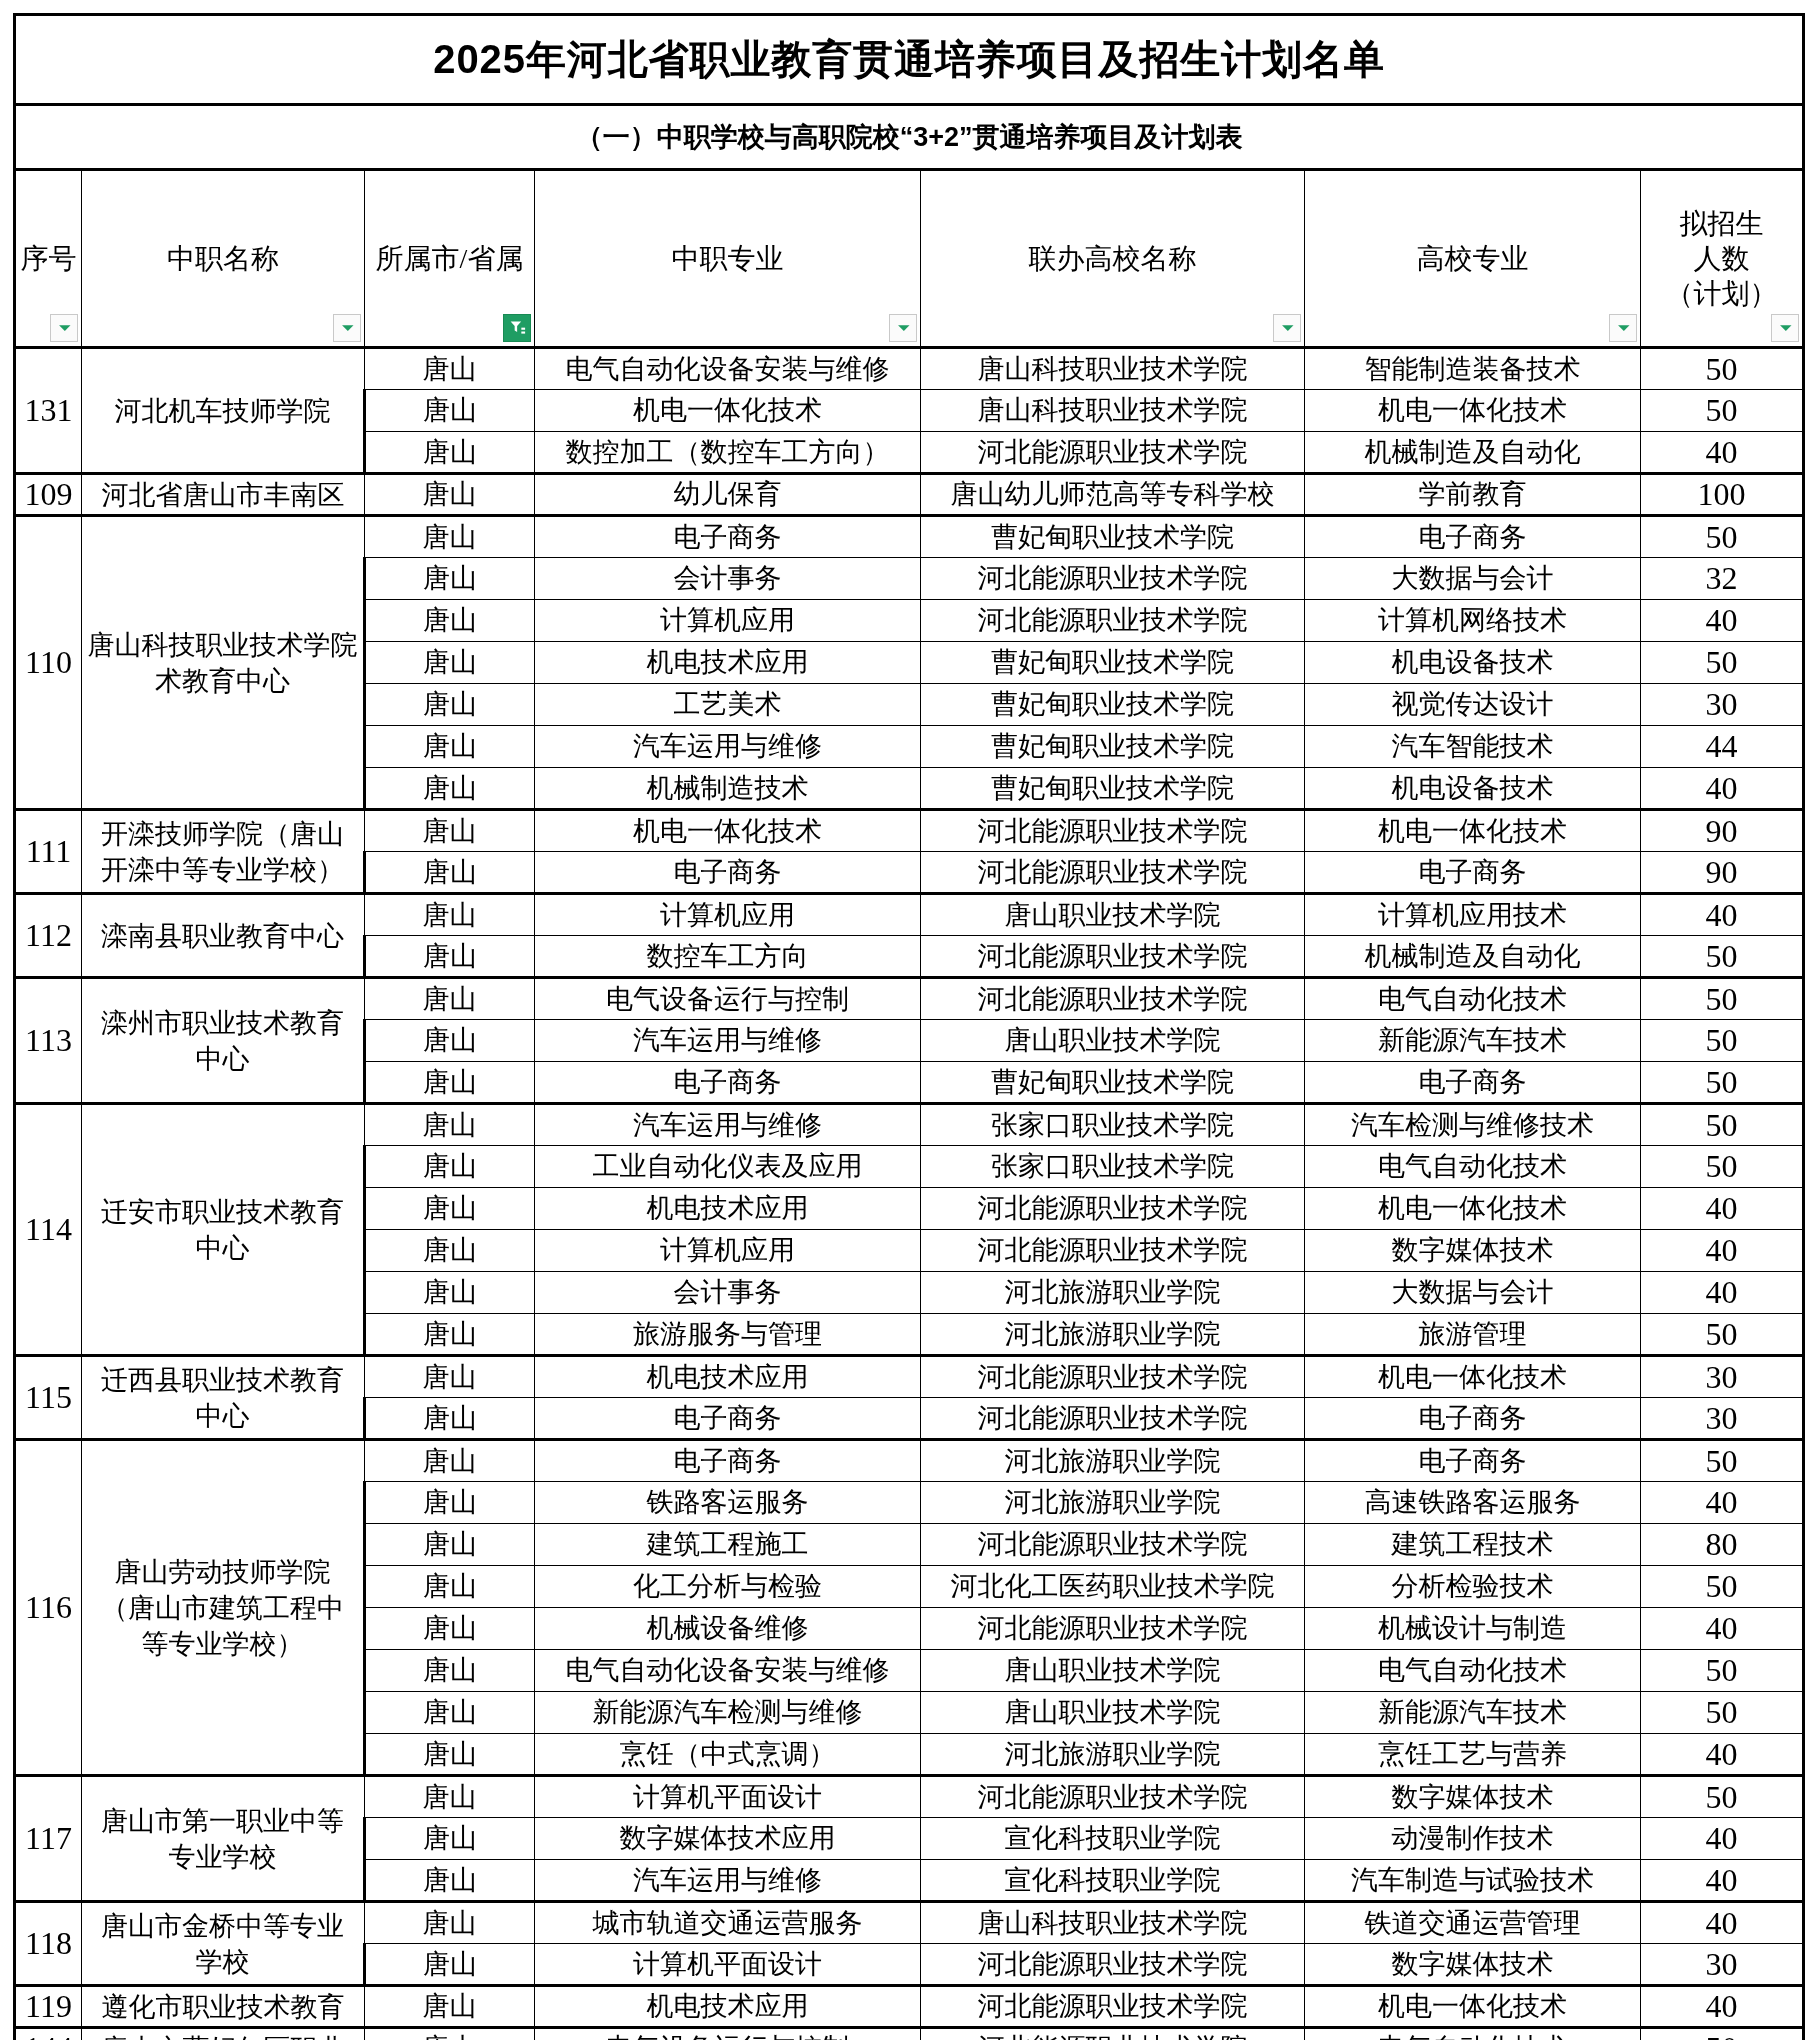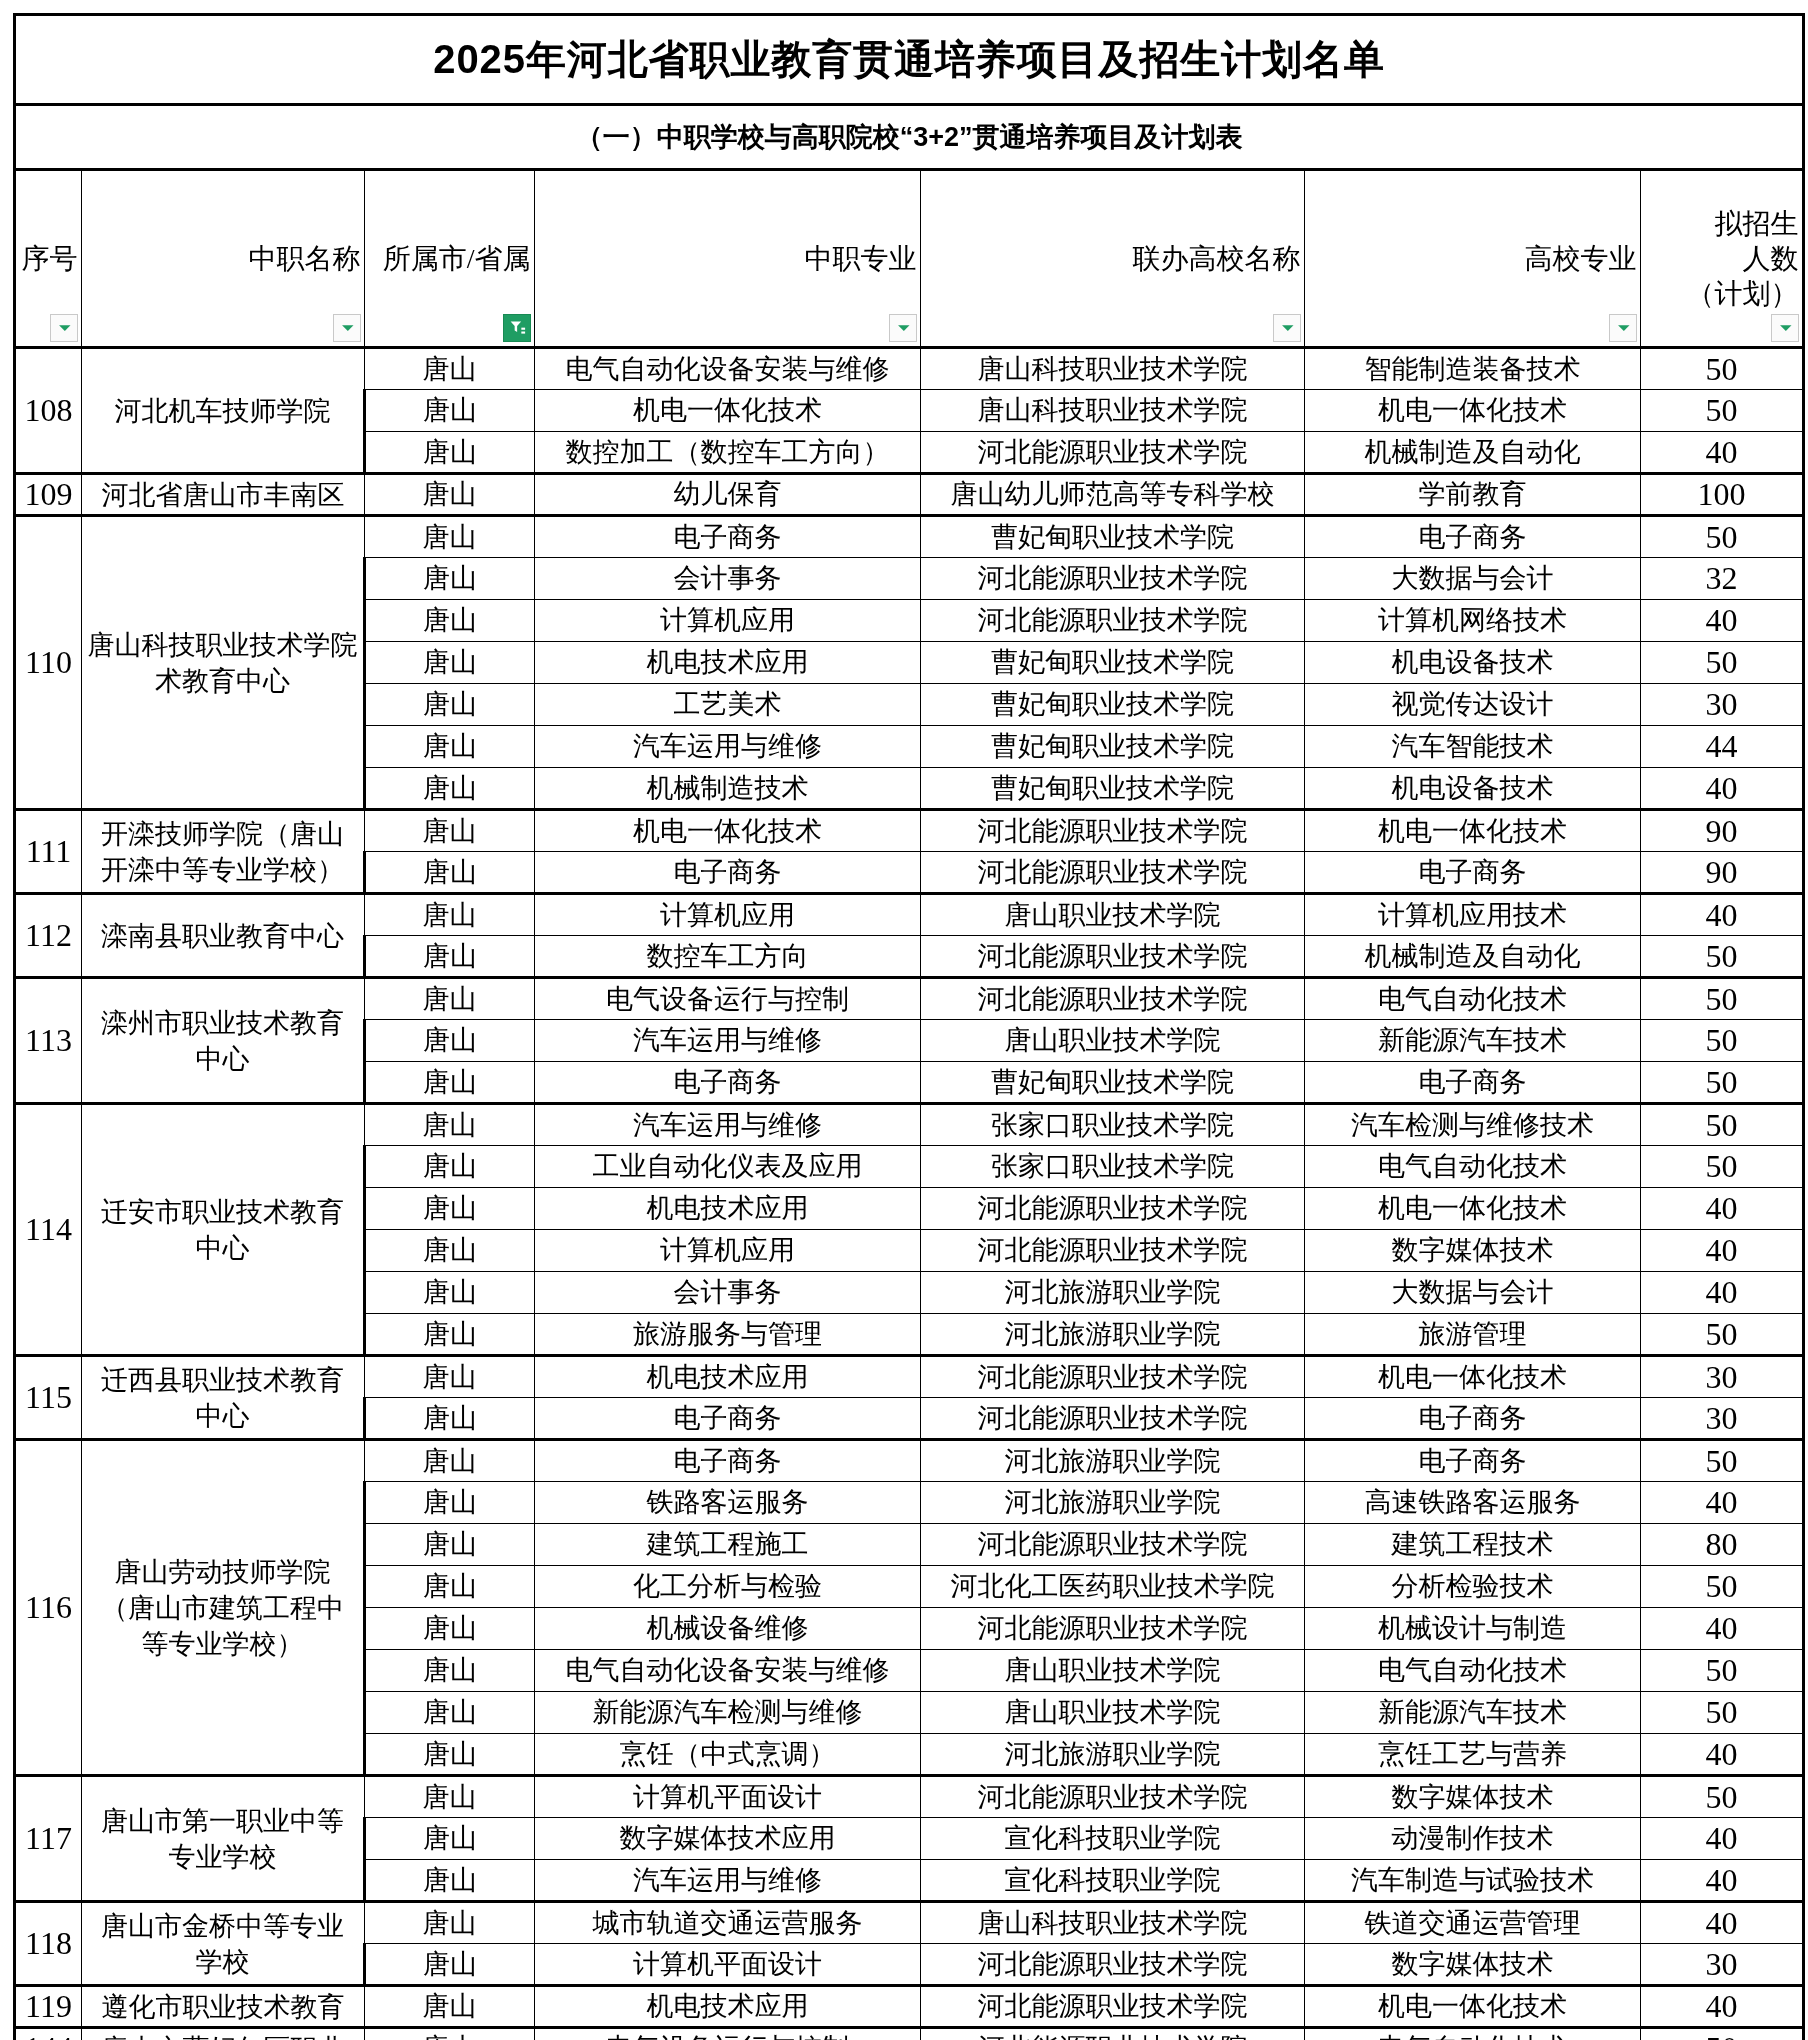--- a/index.html
+++ b/index.html
@@ -20,21 +20,21 @@
     font-weight:bold;font-size:40px;letter-spacing:0.9px;margin-left:8px;
   }
   tr.row-subtitle td{
     border:3.5px solid #000;height:65px;
     font-family:"Liberation Sans","DejaVu Sans",sans-serif;
     font-weight:bold;font-size:27px;text-align:center;
   }
   tr.row-header th{
     border:1.8px solid #000;border-top-width:3.5px;border-bottom-width:3.5px;
     height:119px;font-weight:normal;font-size:28px;line-height:35px;
-    position:relative;white-space:pre-line;text-align:right;
+    position:relative;white-space:pre-line;
   }
   tr.row-header th:first-child,tbody td:first-child{border-left-width:3.5px;}
   tr.row-header th:last-child,tbody td.last{border-right-width:3.5px;}
   tbody tr{height:42px;}
   tbody td{font-size:27px;line-height:33px;}
   tbody tr.group-start td{border-top-width:3.5px;}
   tbody tr.table-end td{border-bottom-width:3.5px;}
   td.c-school{white-space:pre-line;line-height:36px;}
   td.c-no,td.c-plan{font-size:32px;}
   .filter-btn{
@@ -124,21 +124,21 @@
           <span class="filter-btn">
             <svg width="17.6" height="17.6" viewBox="0 0 20 20">
                 <path d="M3.5 7h13L10 13.5z" fill="#1f9d63"></path>
               </svg>
           </span>
         </th>
       </tr>
     </thead>
     <tbody>
         <tr class="group-start">
-          <td class="c-no" rowspan="3">108</td>
+          <td class="c-no" rowspan="3">131</td>
           <td class="c-school" rowspan="3">河北机车技师学院</td>
           <td class="c-city">唐山</td>
           <td class="c-major">电气自动化设备安装与维修</td>
           <td class="c-college">唐山科技职业技术学院</td>
           <td class="c-cmajor">智能制造装备技术</td>
           <td class="c-plan last">50</td>
         </tr>
         <tr>
           <td class="c-city">唐山</td>
           <td class="c-major">机电一体化技术</td>

